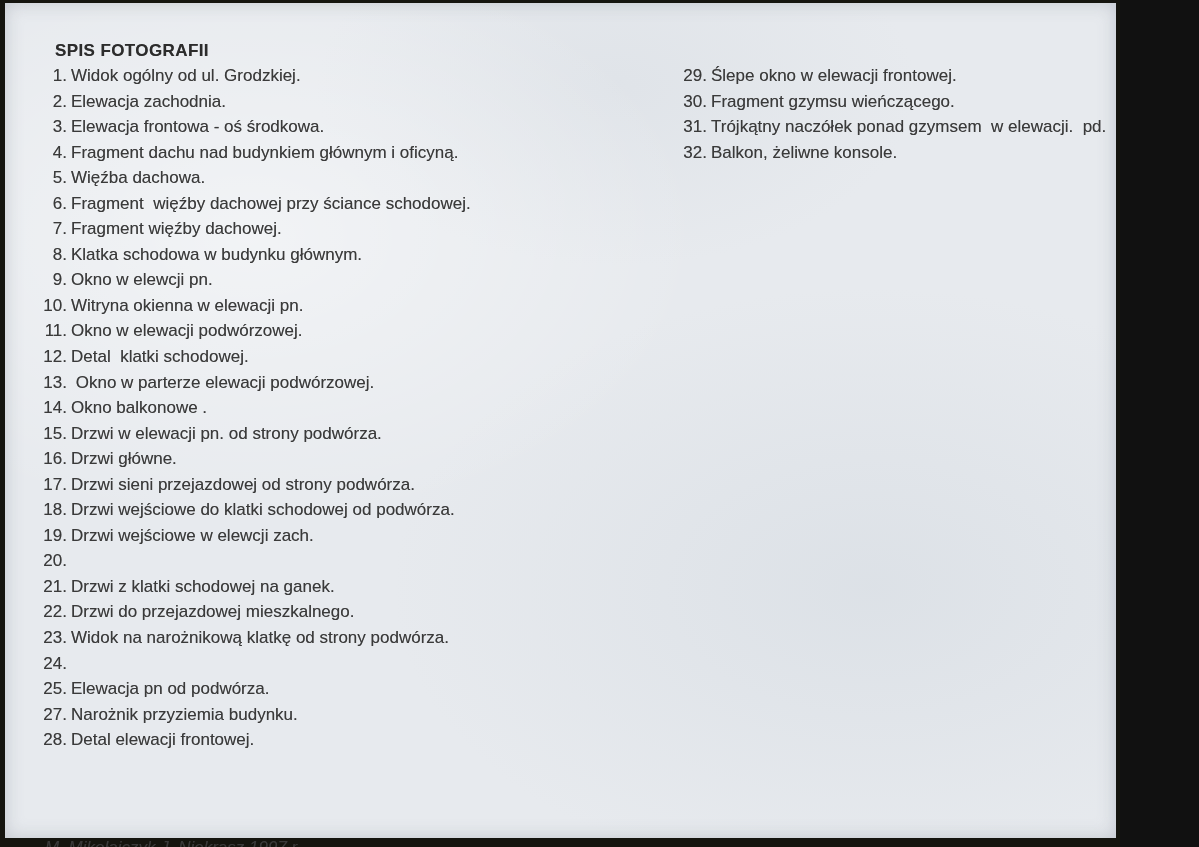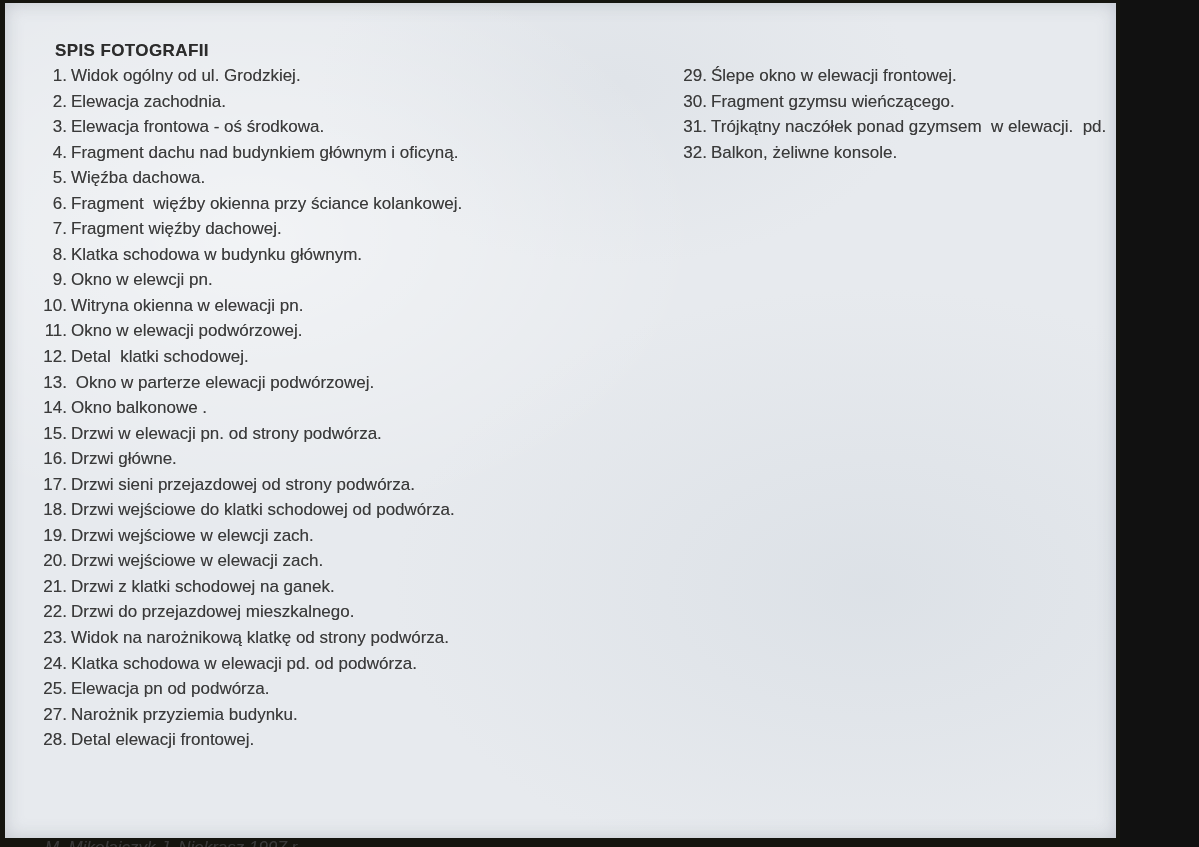--- a/index.html
+++ b/index.html
@@ -84,39 +84,39 @@
   <div class="paper">
 
     <div class="title">SPIS FOTOGRAFII</div>
 
     <div class="col col-left">
       <div class="row"><span class="num">1.</span><span class="txt">Widok ogólny od ul. Grodzkiej.</span></div>
       <div class="row"><span class="num">2.</span><span class="txt">Elewacja zachodnia.</span></div>
       <div class="row"><span class="num">3.</span><span class="txt">Elewacja frontowa - oś środkowa.</span></div>
       <div class="row"><span class="num">4.</span><span class="txt">Fragment dachu nad budynkiem głównym i oficyną.</span></div>
       <div class="row"><span class="num">5.</span><span class="txt">Więźba dachowa.</span></div>
-      <div class="row"><span class="num">6.</span><span class="txt">Fragment  więźby okienna przy ściance kolankowej.</span></div>
+      <div class="row"><span class="num">6.</span><span class="txt">Fragment  więźby dachowej przy ściance schodowej.</span></div>
       <div class="row"><span class="num">7.</span><span class="txt">Fragment więźby dachowej.</span></div>
       <div class="row"><span class="num">8.</span><span class="txt">Klatka schodowa w budynku głównym.</span></div>
       <div class="row"><span class="num">9.</span><span class="txt">Okno w elewcji pn.</span></div>
       <div class="row"><span class="num">10.</span><span class="txt">Witryna okienna w elewacji pn.</span></div>
       <div class="row"><span class="num">11.</span><span class="txt">Okno w elewacji podwórzowej.</span></div>
       <div class="row"><span class="num">12.</span><span class="txt">Detal  klatki schodowej.</span></div>
       <div class="row"><span class="num">13.</span><span class="txt"> Okno w parterze elewacji podwórzowej.</span></div>
       <div class="row"><span class="num">14.</span><span class="txt">Okno balkonowe .</span></div>
       <div class="row"><span class="num">15.</span><span class="txt">Drzwi w elewacji pn. od strony podwórza.</span></div>
       <div class="row"><span class="num">16.</span><span class="txt">Drzwi główne.</span></div>
       <div class="row"><span class="num">17.</span><span class="txt">Drzwi sieni przejazdowej od strony podwórza.</span></div>
       <div class="row"><span class="num">18.</span><span class="txt">Drzwi wejściowe do klatki schodowej od podwórza.</span></div>
       <div class="row"><span class="num">19.</span><span class="txt">Drzwi wejściowe w elewcji zach.</span></div>
-      <div class="row"><span class="num">20.</span><span class="txt">Drzwi wejściowe w elewacji zach.</span></div>
+      <div class="row"><span class="num">20.</span></div>
       <div class="row"><span class="num">21.</span><span class="txt">Drzwi z klatki schodowej na ganek.</span></div>
       <div class="row"><span class="num">22.</span><span class="txt">Drzwi do przejazdowej mieszkalnego.</span></div>
       <div class="row"><span class="num">23.</span><span class="txt">Widok na narożnikową klatkę od strony podwórza.</span></div>
-      <div class="row"><span class="num">24.</span><span class="txt">Klatka schodowa w elewacji pd. od podwórza.</span></div>
+      <div class="row"><span class="num">24.</span></div>
       <div class="row"><span class="num">25.</span><span class="txt">Elewacja pn od podwórza.</span></div>
       <div class="row"><span class="num">27.</span><span class="txt">Narożnik przyziemia budynku.</span></div>
       <div class="row"><span class="num">28.</span><span class="txt">Detal elewacji frontowej.</span></div>
     </div>
 
     <div class="col col-right">
       <div class="row"><span class="num">29.</span><span class="txt">Ślepe okno w elewacji frontowej.</span></div>
       <div class="row"><span class="num">30.</span><span class="txt">Fragment gzymsu wieńczącego.</span></div>
       <div class="row"><span class="num">31.</span><span class="txt">Trójkątny naczółek ponad gzymsem  w elewacji.  pd.</span></div>
       <div class="row"><span class="num">32.</span><span class="txt">Balkon, żeliwne konsole.</span></div>

